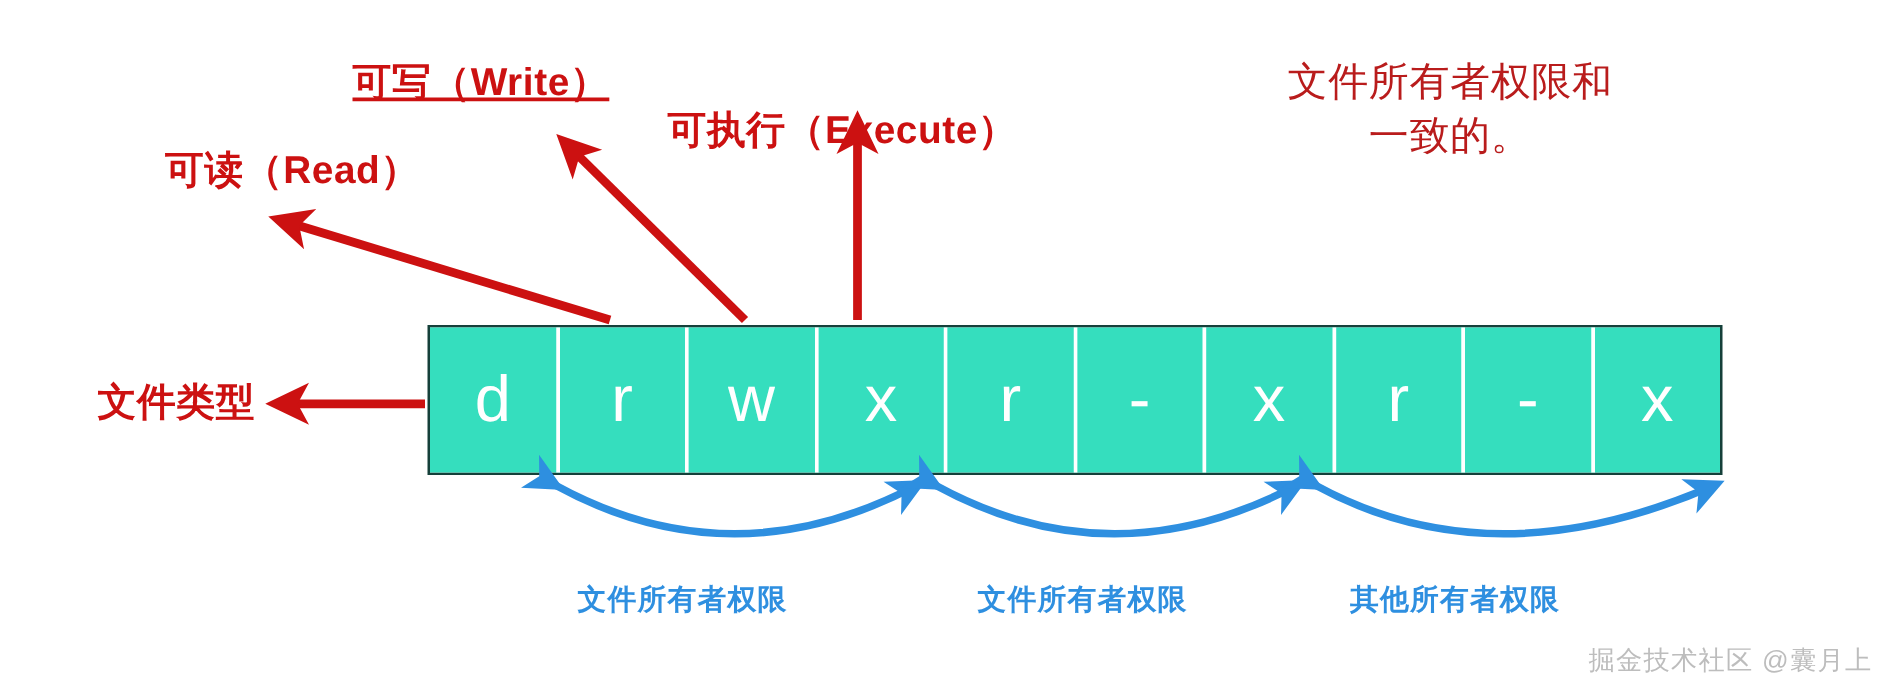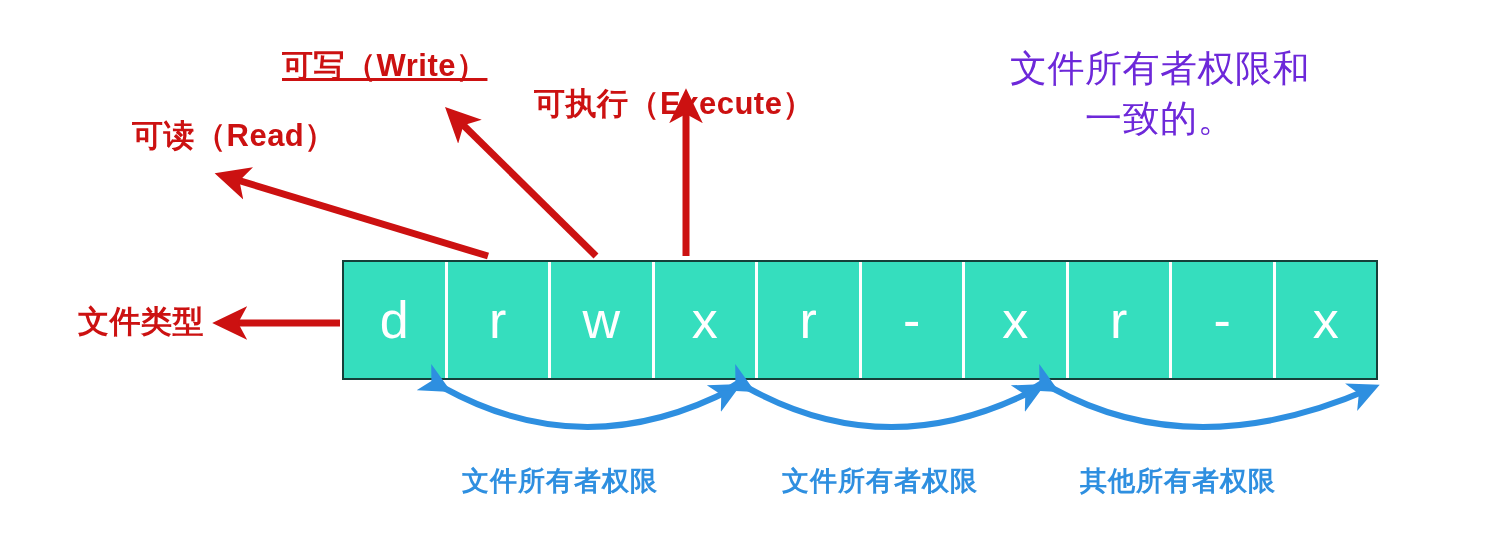--- a/index.html
+++ b/index.html
@@ -26,42 +26,42 @@
     font-weight: 700;
     line-height: 1;
   }
   .ann-red {
     color: #cc1111;
     font-size: 31px;
     letter-spacing: 0.5px;
   }
   .ann-blue {
     color: #2e8fe0;
-    font-size: 27px;
+    font-size: 23px;
     letter-spacing: 1px;
   }
 
   #label-read    { left: 132px; top: 120px; }
   #label-write   { left: 282px; top: 50px; text-decoration: underline;  }
   #label-execute { left: 534px; top: 48px; margin-top: 40px;  }
   #label-filetype{ left: 78px;  top: 306px; }
 
   #label-owner  { left: 462px;  top: 468px; }
   #label-group  { left: 782px;  top: 468px; }
   #label-others { left: 1080px; top: 468px; }
 
   
   #note {
     position: absolute;
     left: 1010px;
     top: 44px;
     width: 300px;
     text-align: center;
-    color: #6d28d9;
-    font-size: 37px;
+    color: #b91c1c;
+    font-size: 32px;
     line-height: 1.34;
     font-weight: 400;
     letter-spacing: 0.5px;
   }
   #note .note-line { display: block; white-space: nowrap; }
 
   
   #perm-strip {
     position: absolute;
     left: 342px;
@@ -166,14 +166,15 @@
 
     <line x1="340" y1="323" x2="222" y2="323" stroke="#cc1111" stroke-width="7" marker-end="url(#red-head)"></line>
 
     <path d="M444,388 Q586,466 734,388" fill="none" stroke="#2e8fe0" stroke-width="6" marker-start="url(#blue-head)" marker-end="url(#blue-head)"></path>
 
     <path d="M748,388 Q890,466 1038,388" fill="none" stroke="#2e8fe0" stroke-width="6" marker-start="url(#blue-head)" marker-end="url(#blue-head)"></path>
 
     <path d="M1052,388 Q1194,466 1372,388" fill="none" stroke="#2e8fe0" stroke-width="6" marker-start="url(#blue-head)" marker-end="url(#blue-head)"></path>
   </svg>
 
+  <div id="watermark">掘金技术社区 @囊月上</div>
 
 </div>
 
 </body></html>

